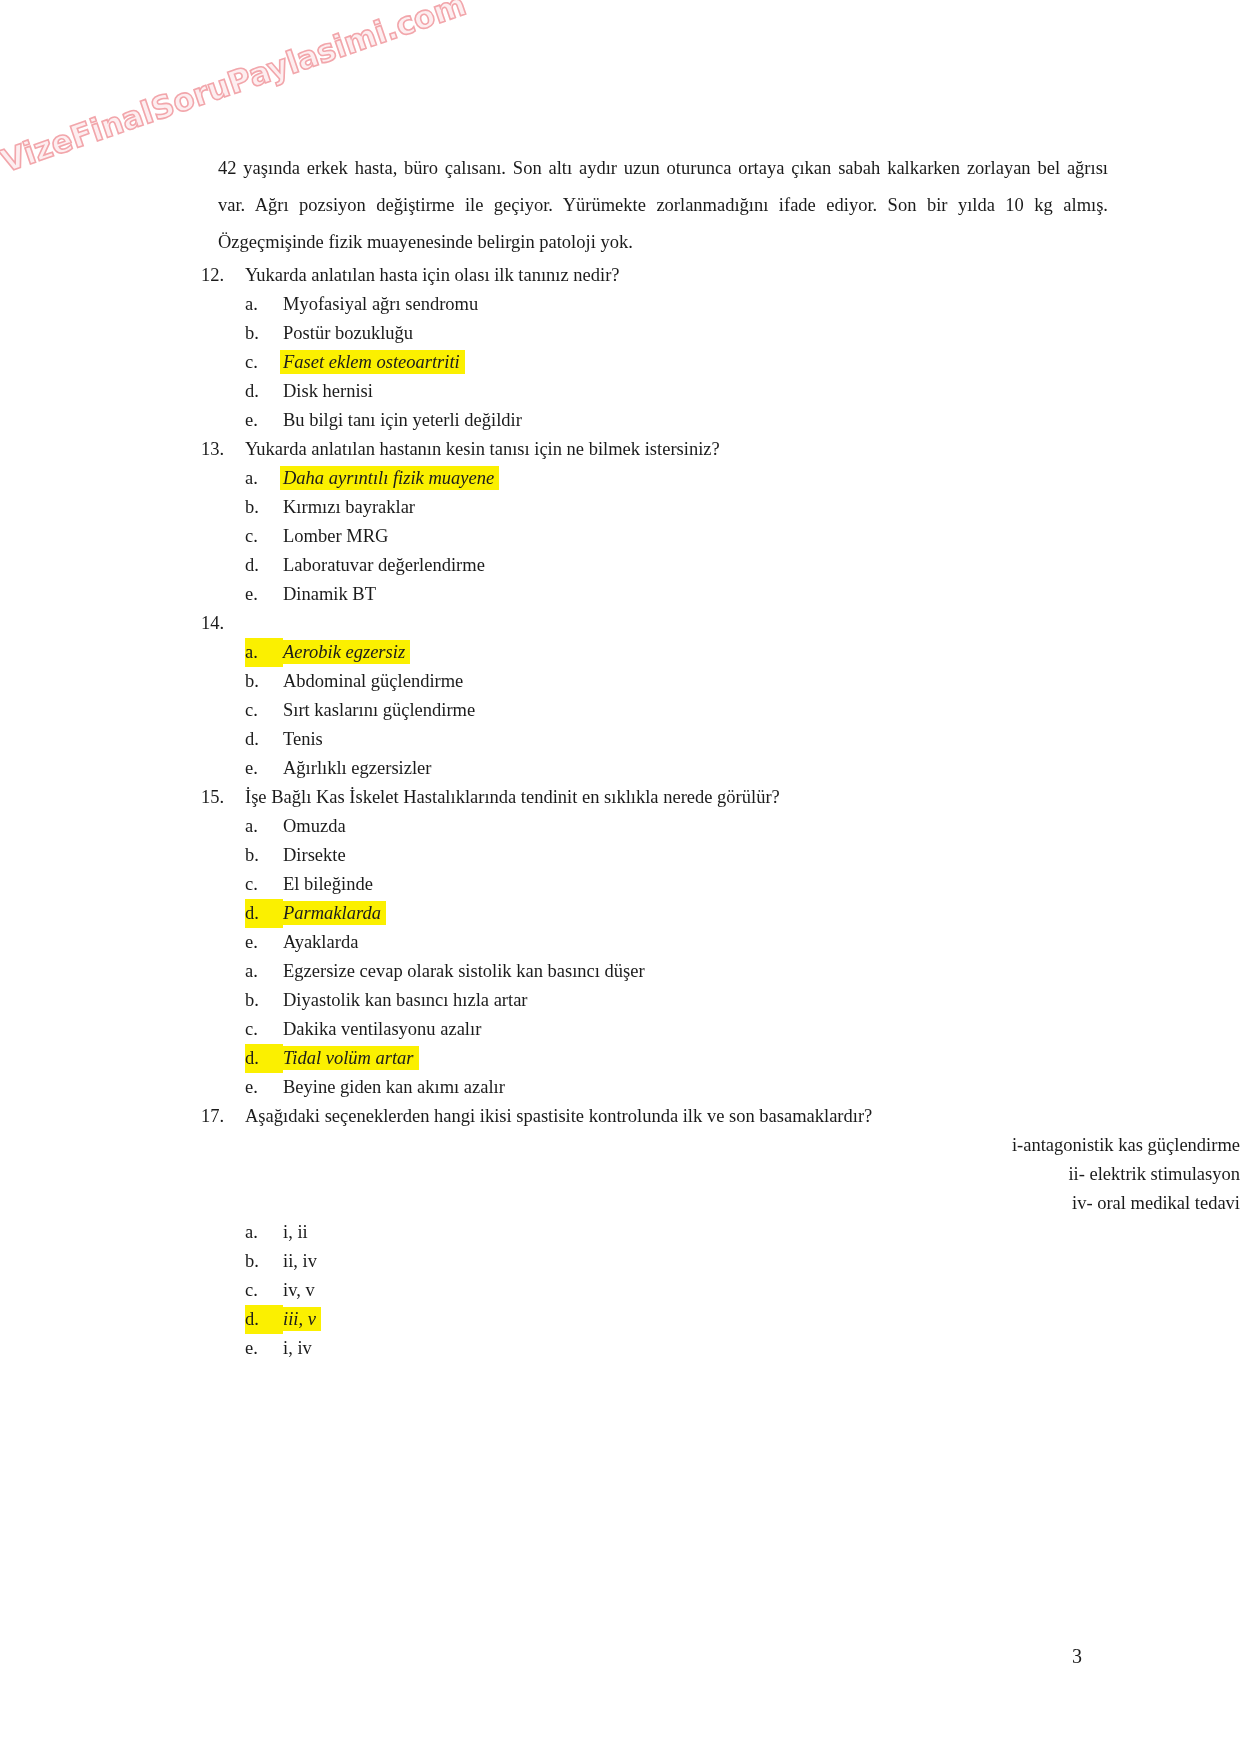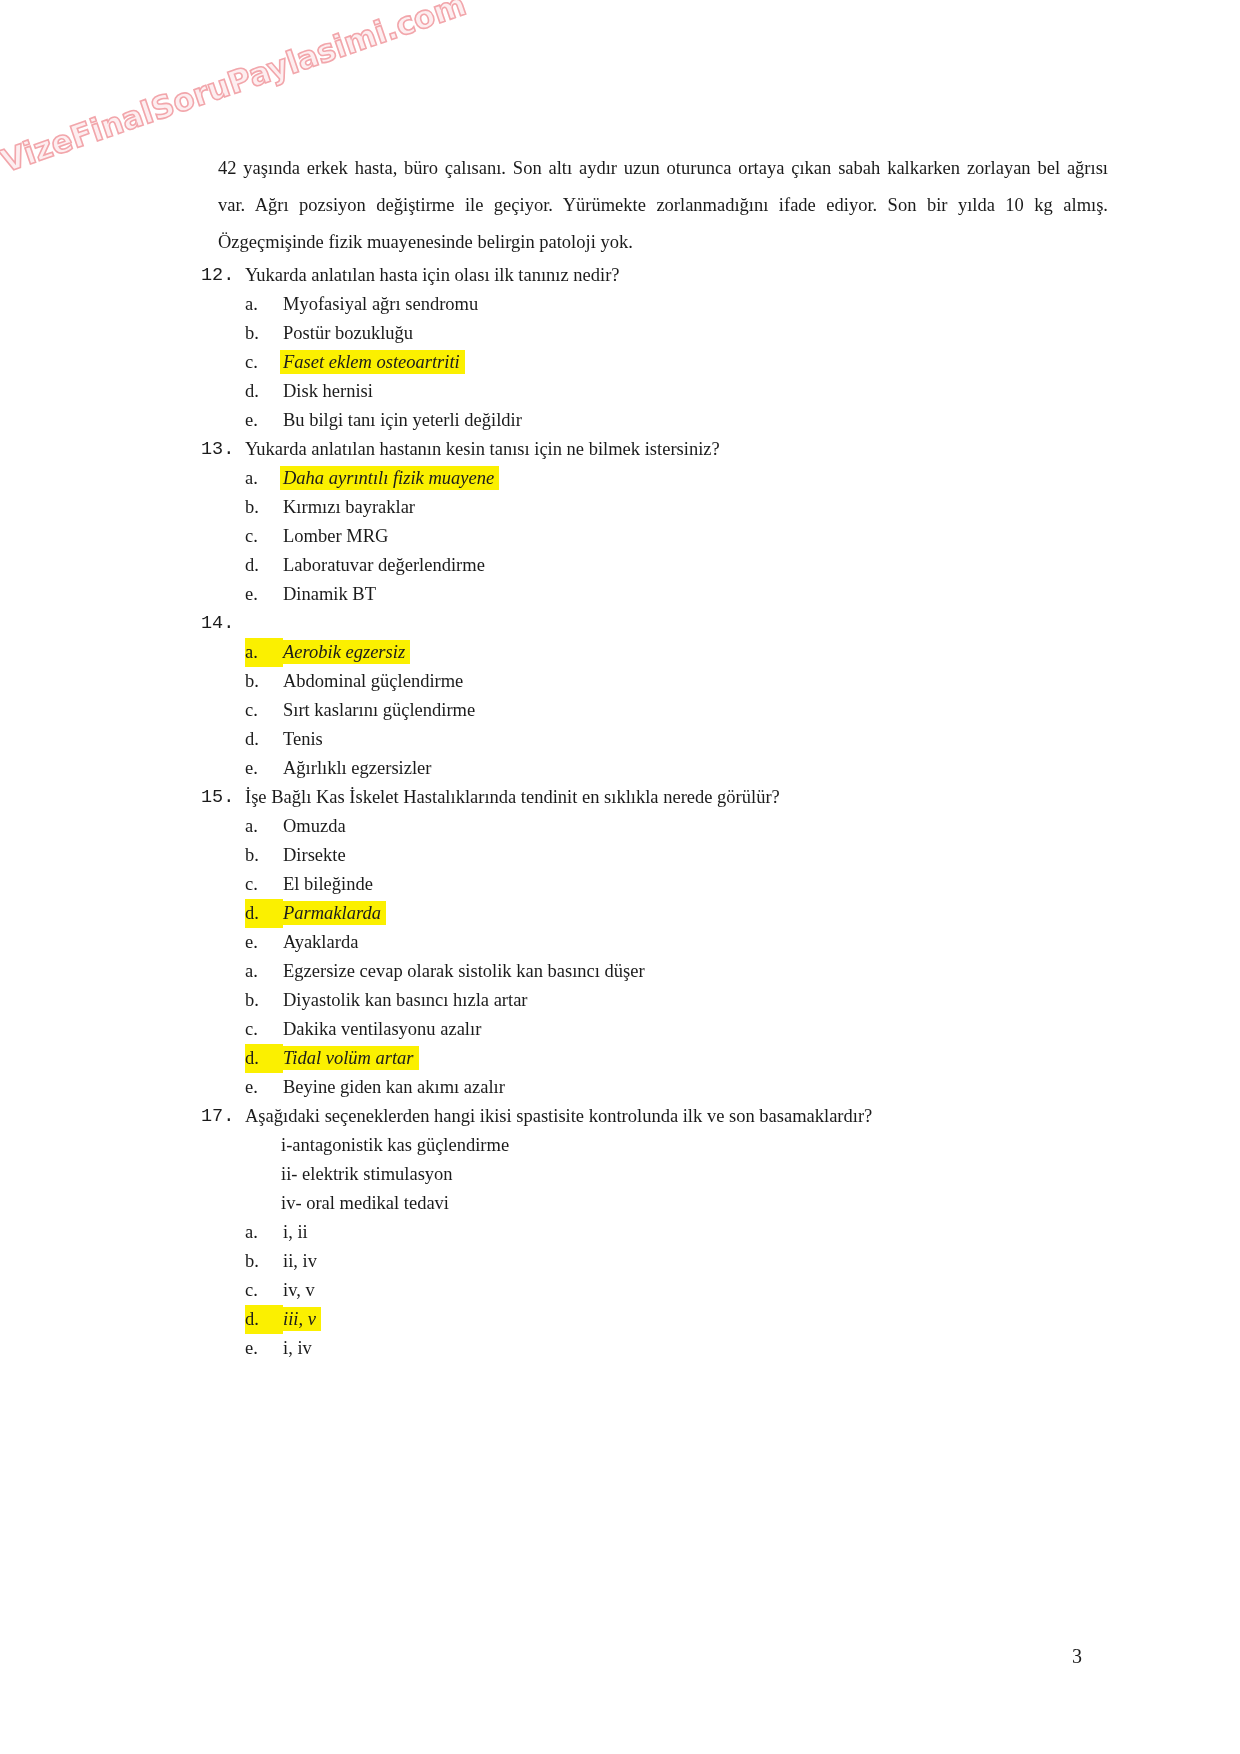--- a/index.html
+++ b/index.html
@@ -47,22 +47,22 @@
   }
   .q-row, .opt-row, .sub-row {
     display: flex;
     height: 29px;
     line-height: 29px;
     font-size: 18.5px;
     white-space: nowrap;
   }
   .q-row  { margin-left: 183px; }
   .opt-row{ margin-left: 227px; }
-  .sub-row{ margin-left: 263px; display: block; }
-  .q-num  { width: 44px; font-family: Liberation Mono, monospace; }
+  .sub-row{ margin-left: 263px; display: block; text-align: right; }
+  .q-num  { width: 44px; }
   .opt-letter { width: 38px; }
   .opt-letter.hl-fill { background: var(--hl); }
   .opt-text .hl {
     background: var(--hl);
     padding: 2px 5px 2px 3px;
     margin-left: -3px;
     font-style: italic;
   }
   .page-number {
     position: absolute;

